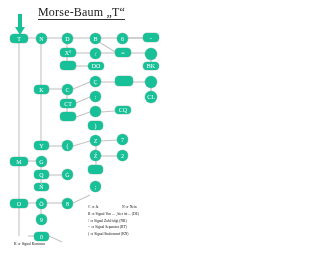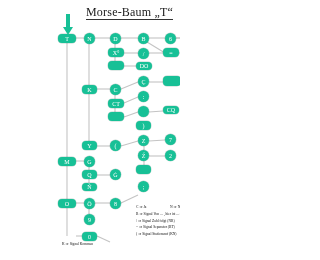--- a/index.html
+++ b/index.html
@@ -3,21 +3,21 @@
 <meta charset="utf-8">
 <style>
   html,body{margin:0;padding:0;}
   body{
     width:180px;height:260px;
     background:#ffffff;
     font-family:"Liberation Serif", serif;
     overflow:hidden;
     position:relative;
   }
-  #root{position:relative;width:180px;height:228px;margin-left:48px;}
+  #root{position:relative;width:180px;height:228px;}
 
   
   .title{
     position:absolute;
     left:38px; top:6px;
     font-size:12px;
     letter-spacing:.2px;
     color:#1a1a1a;
     white-space:nowrap;
     border-bottom:1px solid #333;

